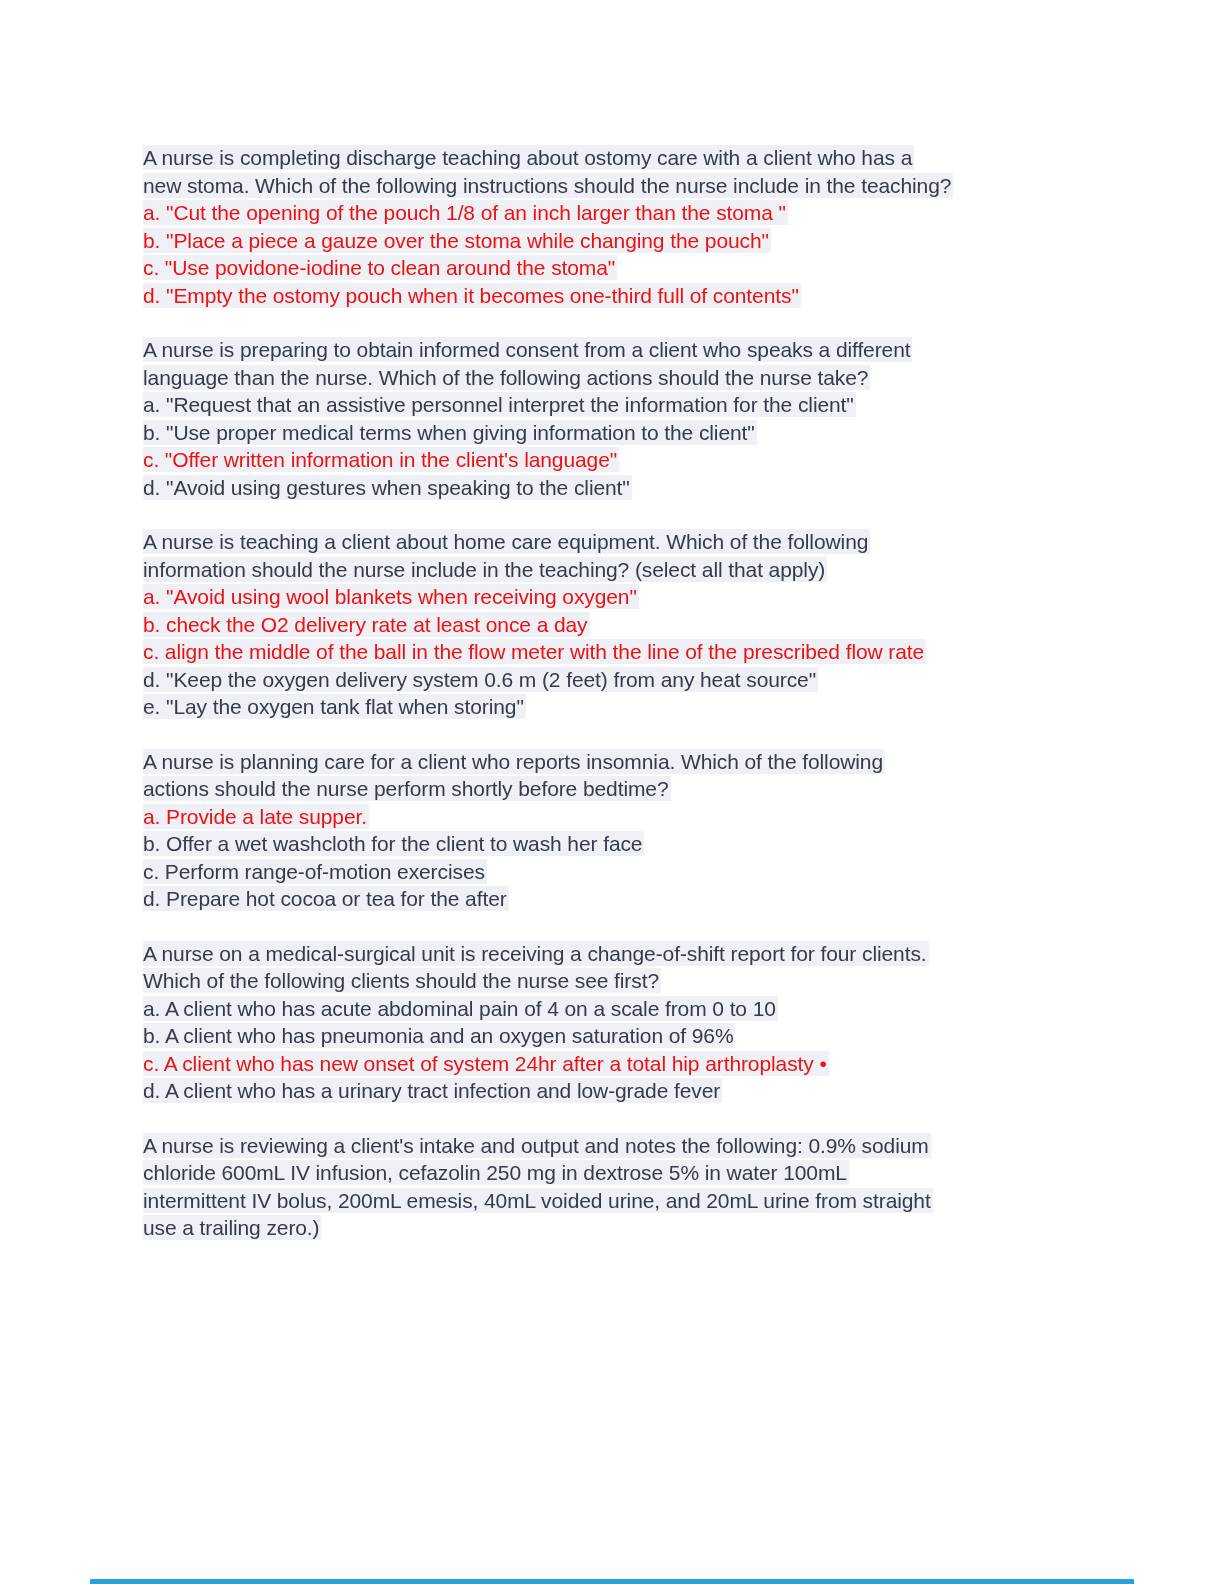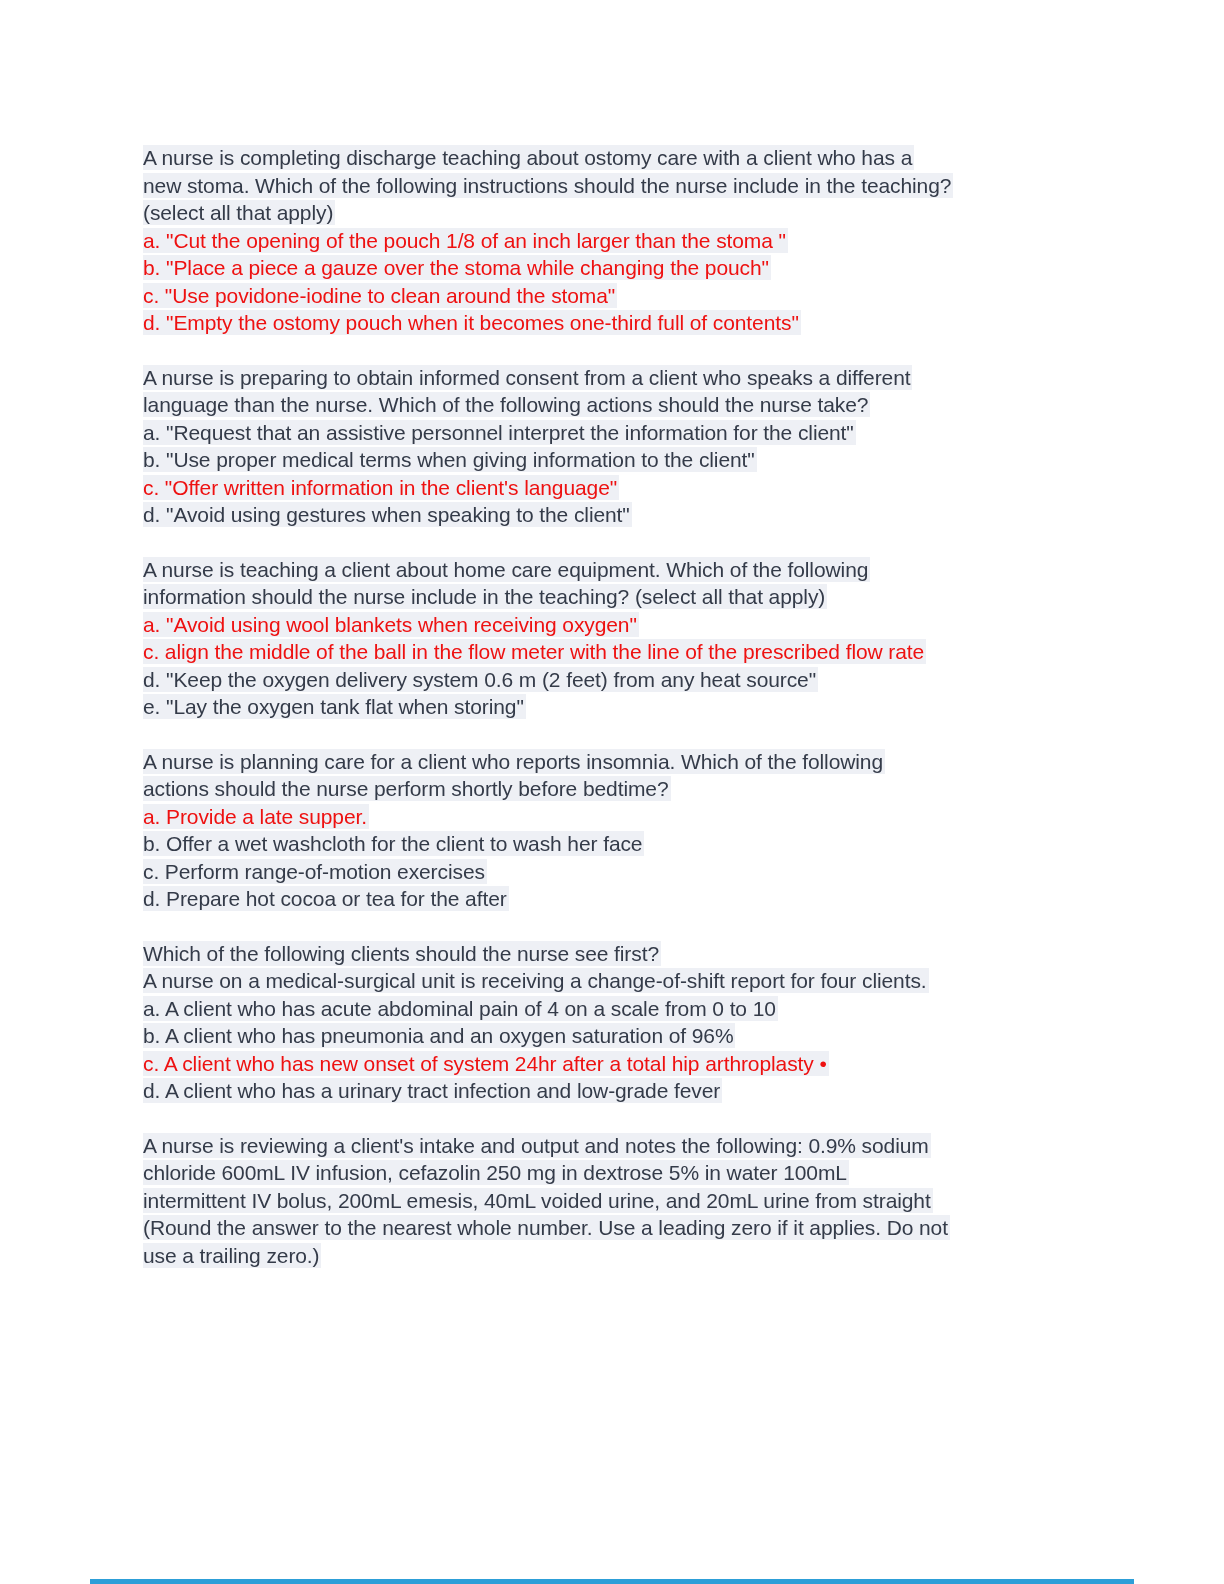--- a/index.html
+++ b/index.html
@@ -46,66 +46,65 @@
   }
 </style>
 </head>
 <body>
 
 <div class="content">
 
   <section class="q">
     <p class="line"><span class="hl">A nurse is completing discharge teaching about ostomy care with a client who has a</span></p>
     <p class="line"><span class="hl">new stoma. Which of the following instructions should the nurse include in the teaching?</span></p>
-    <p class="line"><span class="hl">(select all that apply)</span></p>
     <p class="line"><span class="hl red">a. "Cut the opening of the pouch 1/8 of an inch larger than the stoma "</span></p>
     <p class="line"><span class="hl red">b. "Place a piece a gauze over the stoma while changing the pouch"</span></p>
     <p class="line"><span class="hl red">c. "Use povidone-iodine to clean around the stoma"</span></p>
     <p class="line"><span class="hl red">d. "Empty the ostomy pouch when it becomes one-third full of contents"</span></p>
   </section>
 
   <section class="q">
     <p class="line"><span class="hl">A nurse is preparing to obtain informed consent from a client who speaks a different</span></p>
     <p class="line"><span class="hl">language than the nurse. Which of the following actions should the nurse take?</span></p>
     <p class="line"><span class="hl">a. "Request that an assistive personnel interpret the information for the client"</span></p>
     <p class="line"><span class="hl">b. "Use proper medical terms when giving information to the client"</span></p>
     <p class="line"><span class="hl red">c. "Offer written information in the client's language"</span></p>
     <p class="line"><span class="hl">d. "Avoid using gestures when speaking to the client"</span></p>
   </section>
 
   <section class="q">
     <p class="line"><span class="hl">A nurse is teaching a client about home care equipment. Which of the following</span></p>
     <p class="line"><span class="hl">information should the nurse include in the teaching? (select all that apply)</span></p>
     <p class="line"><span class="hl red">a. "Avoid using wool blankets when receiving oxygen"</span></p>
+    <p class="line"><span class="hl red">b. check the O2 delivery rate at least once a day</span></p>
     <p class="line"><span class="hl red">c. align the middle of the ball in the flow meter with the line of the prescribed flow rate</span></p>
     <p class="line"><span class="hl">d. "Keep the oxygen delivery system 0.6 m (2 feet) from any heat source"</span></p>
     <p class="line"><span class="hl">e. "Lay the oxygen tank flat when storing"</span></p>
   </section>
 
   <section class="q">
     <p class="line"><span class="hl">A nurse is planning care for a client who reports insomnia. Which of the following</span></p>
     <p class="line"><span class="hl">actions should the nurse perform shortly before bedtime?</span></p>
     <p class="line"><span class="hl red">a. Provide a late supper.</span></p>
     <p class="line"><span class="hl">b. Offer a wet washcloth for the client to wash her face</span></p>
     <p class="line"><span class="hl">c. Perform range-of-motion exercises</span></p>
     <p class="line"><span class="hl">d. Prepare hot cocoa or tea for the after</span></p>
   </section>
 
   <section class="q">
+    <p class="line"><span class="hl">A nurse on a medical-surgical unit is receiving a change-of-shift report for four clients.</span></p>
     <p class="line"><span class="hl">Which of the following clients should the nurse see first?</span></p>
-    <p class="line"><span class="hl">A nurse on a medical-surgical unit is receiving a change-of-shift report for four clients.</span></p>
     <p class="line"><span class="hl">a. A client who has acute abdominal pain of 4 on a scale from 0 to 10</span></p>
     <p class="line"><span class="hl">b. A client who has pneumonia and an oxygen saturation of 96%</span></p>
     <p class="line"><span class="hl red">c. A client who has new onset of system 24hr after a total hip arthroplasty •</span></p>
     <p class="line"><span class="hl">d. A client who has a urinary tract infection and low-grade fever</span></p>
   </section>
 
   <section class="q">
     <p class="line"><span class="hl">A nurse is reviewing a client's intake and output and notes the following: 0.9% sodium</span></p>
     <p class="line"><span class="hl">chloride 600mL IV infusion, cefazolin 250 mg in dextrose 5% in water 100mL</span></p>
     <p class="line"><span class="hl">intermittent IV bolus, 200mL emesis, 40mL voided urine, and 20mL urine from straight</span></p>
-    <p class="line"><span class="hl">(Round the answer to the nearest whole number. Use a leading zero if it applies. Do not</span></p>
     <p class="line"><span class="hl">use a trailing zero.)</span></p>
   </section>
 
 </div>
 
 <div class="page-edge"></div>
 
 </body></html>

